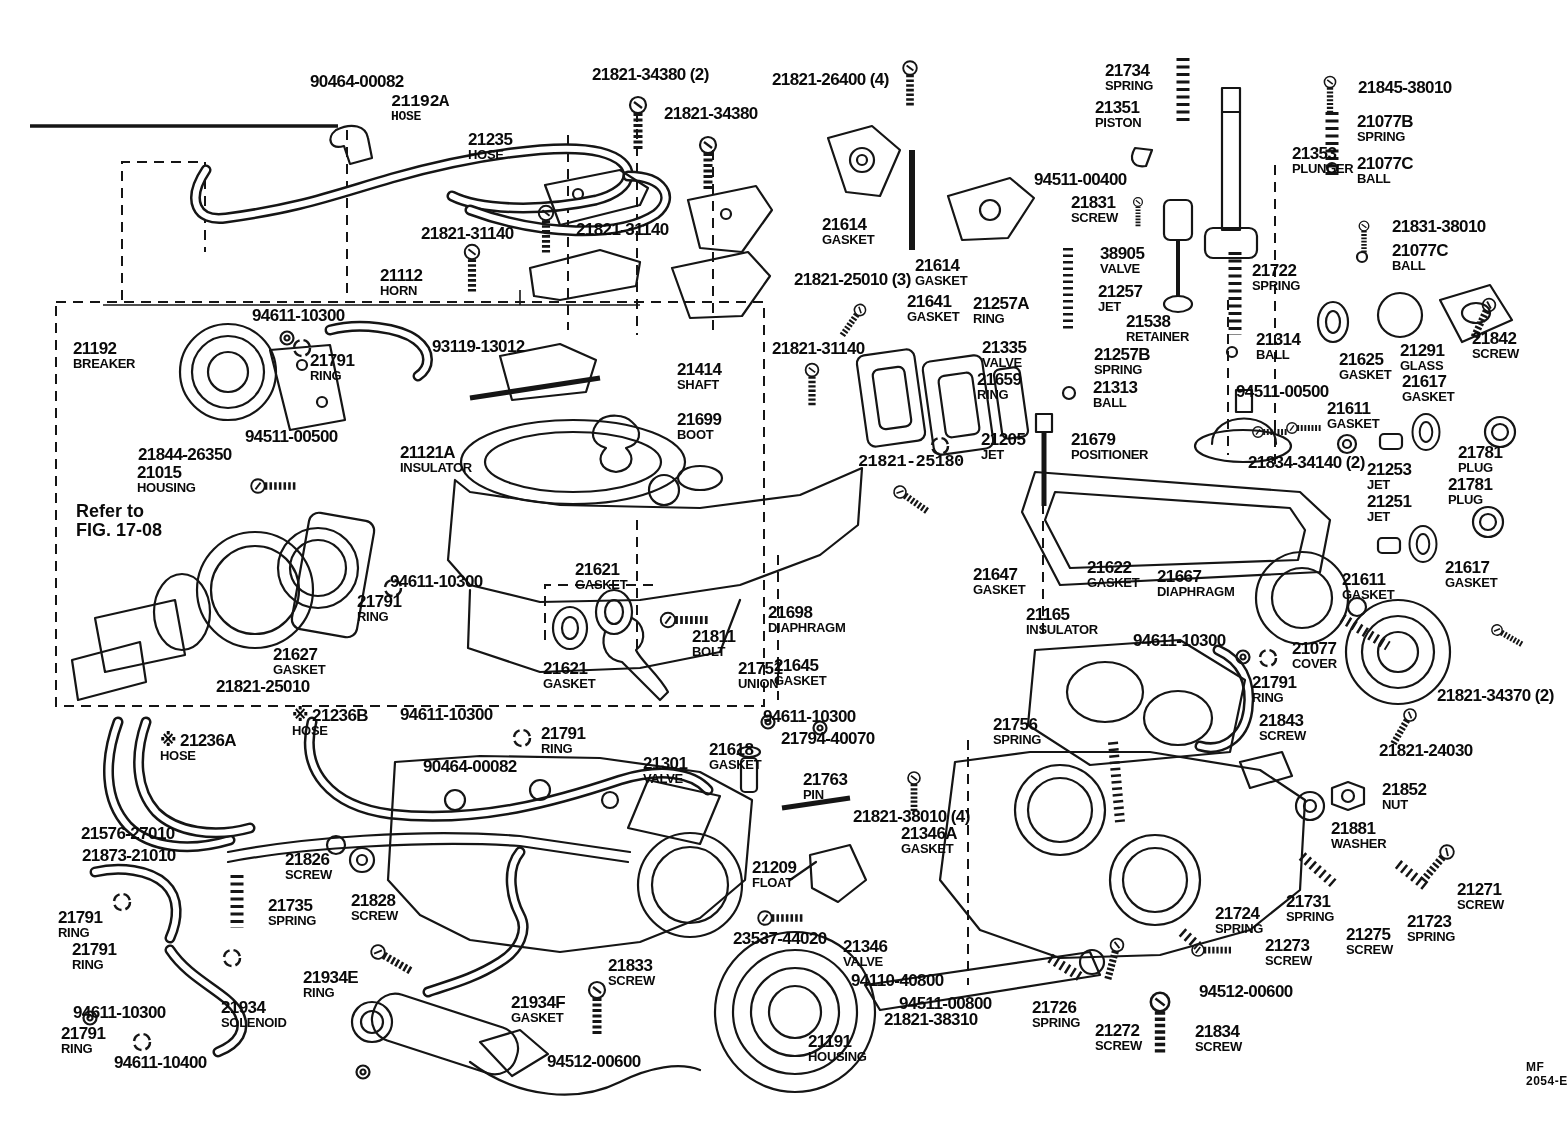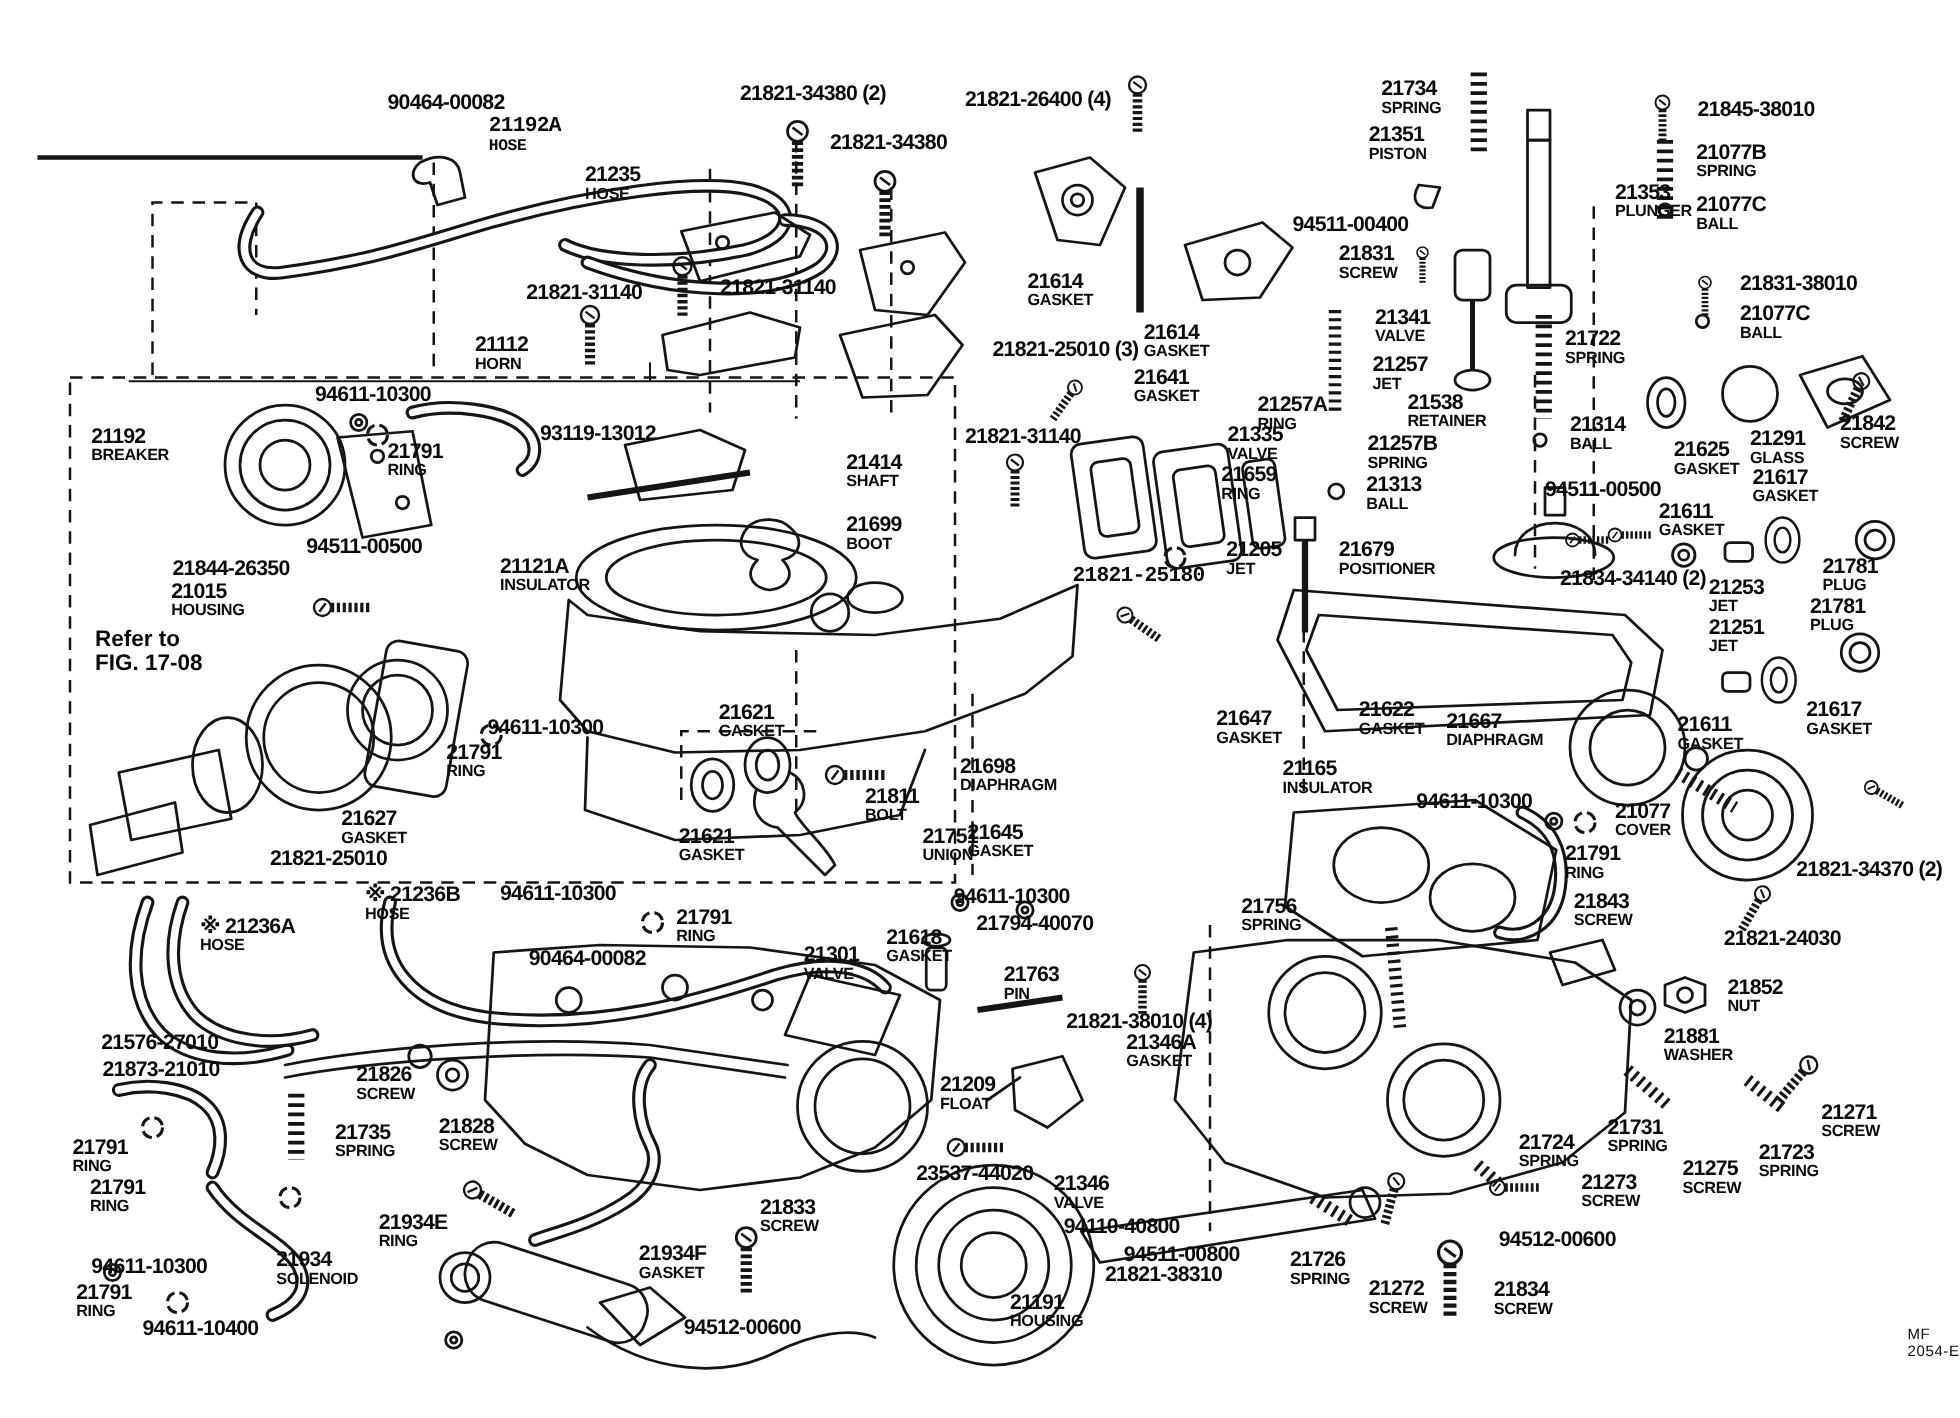--- a/index.html
+++ b/index.html
@@ -5,21 +5,21 @@
   html,body{margin:0;padding:0;background:#f3f3f0;}
   #stage{position:relative;width:1568px;height:1134px;background:#ffffff;overflow:hidden;
          font-family:"Liberation Sans","DejaVu Sans",sans-serif;color:#0a0a0a;}
   #art{position:absolute;left:0;top:0;}
   .part-label{position:absolute;white-space:nowrap;}
   .pn{font-size:17px;line-height:15px;font-weight:700;letter-spacing:-0.6px;}
   .pd{font-size:13px;line-height:12px;font-weight:700;letter-spacing:-0.3px;margin-top:2px;}
   #spec-note{position:absolute;left:30px;top:98px;font-size:19px;font-weight:700;letter-spacing:0.5px;
              border-bottom:4px solid #0a0a0a;padding-bottom:4px;}
   #ref-note{position:absolute;left:76px;top:502px;font-size:18px;font-weight:700;line-height:19px;}
-  #sheet-code{position:absolute;left:1478px;top:1060px;font-size:12px;font-weight:400;letter-spacing:0.5px;padding-left:48px;}
+  #sheet-code{position:absolute;left:1478px;top:1060px;font-size:12px;font-weight:700;letter-spacing:0.5px;padding-left:48px;}
 </style>
 </head>
 <body>
 
 <div id="stage">
 
   <svg id="art" width="1568" height="1134" viewBox="0 0 1568 1134">
     <defs>
       <g id="scr">
         <circle cx="0" cy="0" r="8" fill="none" stroke="#151515" stroke-width="2.2"></circle>
@@ -362,21 +362,21 @@
         <div class="pn">21821-31140</div>
       </div>
       <div class="part-label" style="left: 1392px; top: 219px;">
         <div class="pn">21831-38010</div>
       </div>
       <div class="part-label" style="left: 1392px; top: 243px;">
         <div class="pn">21077C</div>
         <div class="pd">BALL</div>
       </div>
       <div class="part-label" style="left: 1100px; top: 246px;">
-        <div class="pn">21341</div>
+        <div class="pn">38905</div>
         <div class="pd">VALVE</div>
       </div>
       <div class="part-label" style="left: 1252px; top: 263px;">
         <div class="pn">21722</div>
         <div class="pd">SPRING</div>
       </div>
       <div class="part-label" style="left: 915px; top: 258px;">
         <div class="pn">21614</div>
         <div class="pd">GASKET</div>
       </div>
@@ -388,21 +388,21 @@
         <div class="pn">21821-25010 (3)</div>
       </div>
       <div class="part-label" style="left: 907px; top: 294px;">
         <div class="pn">21641</div>
         <div class="pd">GASKET</div>
       </div>
       <div class="part-label" style="left: 1098px; top: 284px;">
         <div class="pn">21257</div>
         <div class="pd">JET</div>
       </div>
-      <div class="part-label" style="left: 973px; top: 316px; margin-left: 33px;">
+      <div class="part-label" style="left: 973px; top: 296px;">
         <div class="pn">21257A</div>
         <div class="pd">RING</div>
       </div>
       <div class="part-label" style="left: 1126px; top: 314px;">
         <div class="pn">21538</div>
         <div class="pd">RETAINER</div>
       </div>
       <div class="part-label" style="left: 252px; top: 308px;">
         <div class="pn">94611-10300</div>
       </div>

